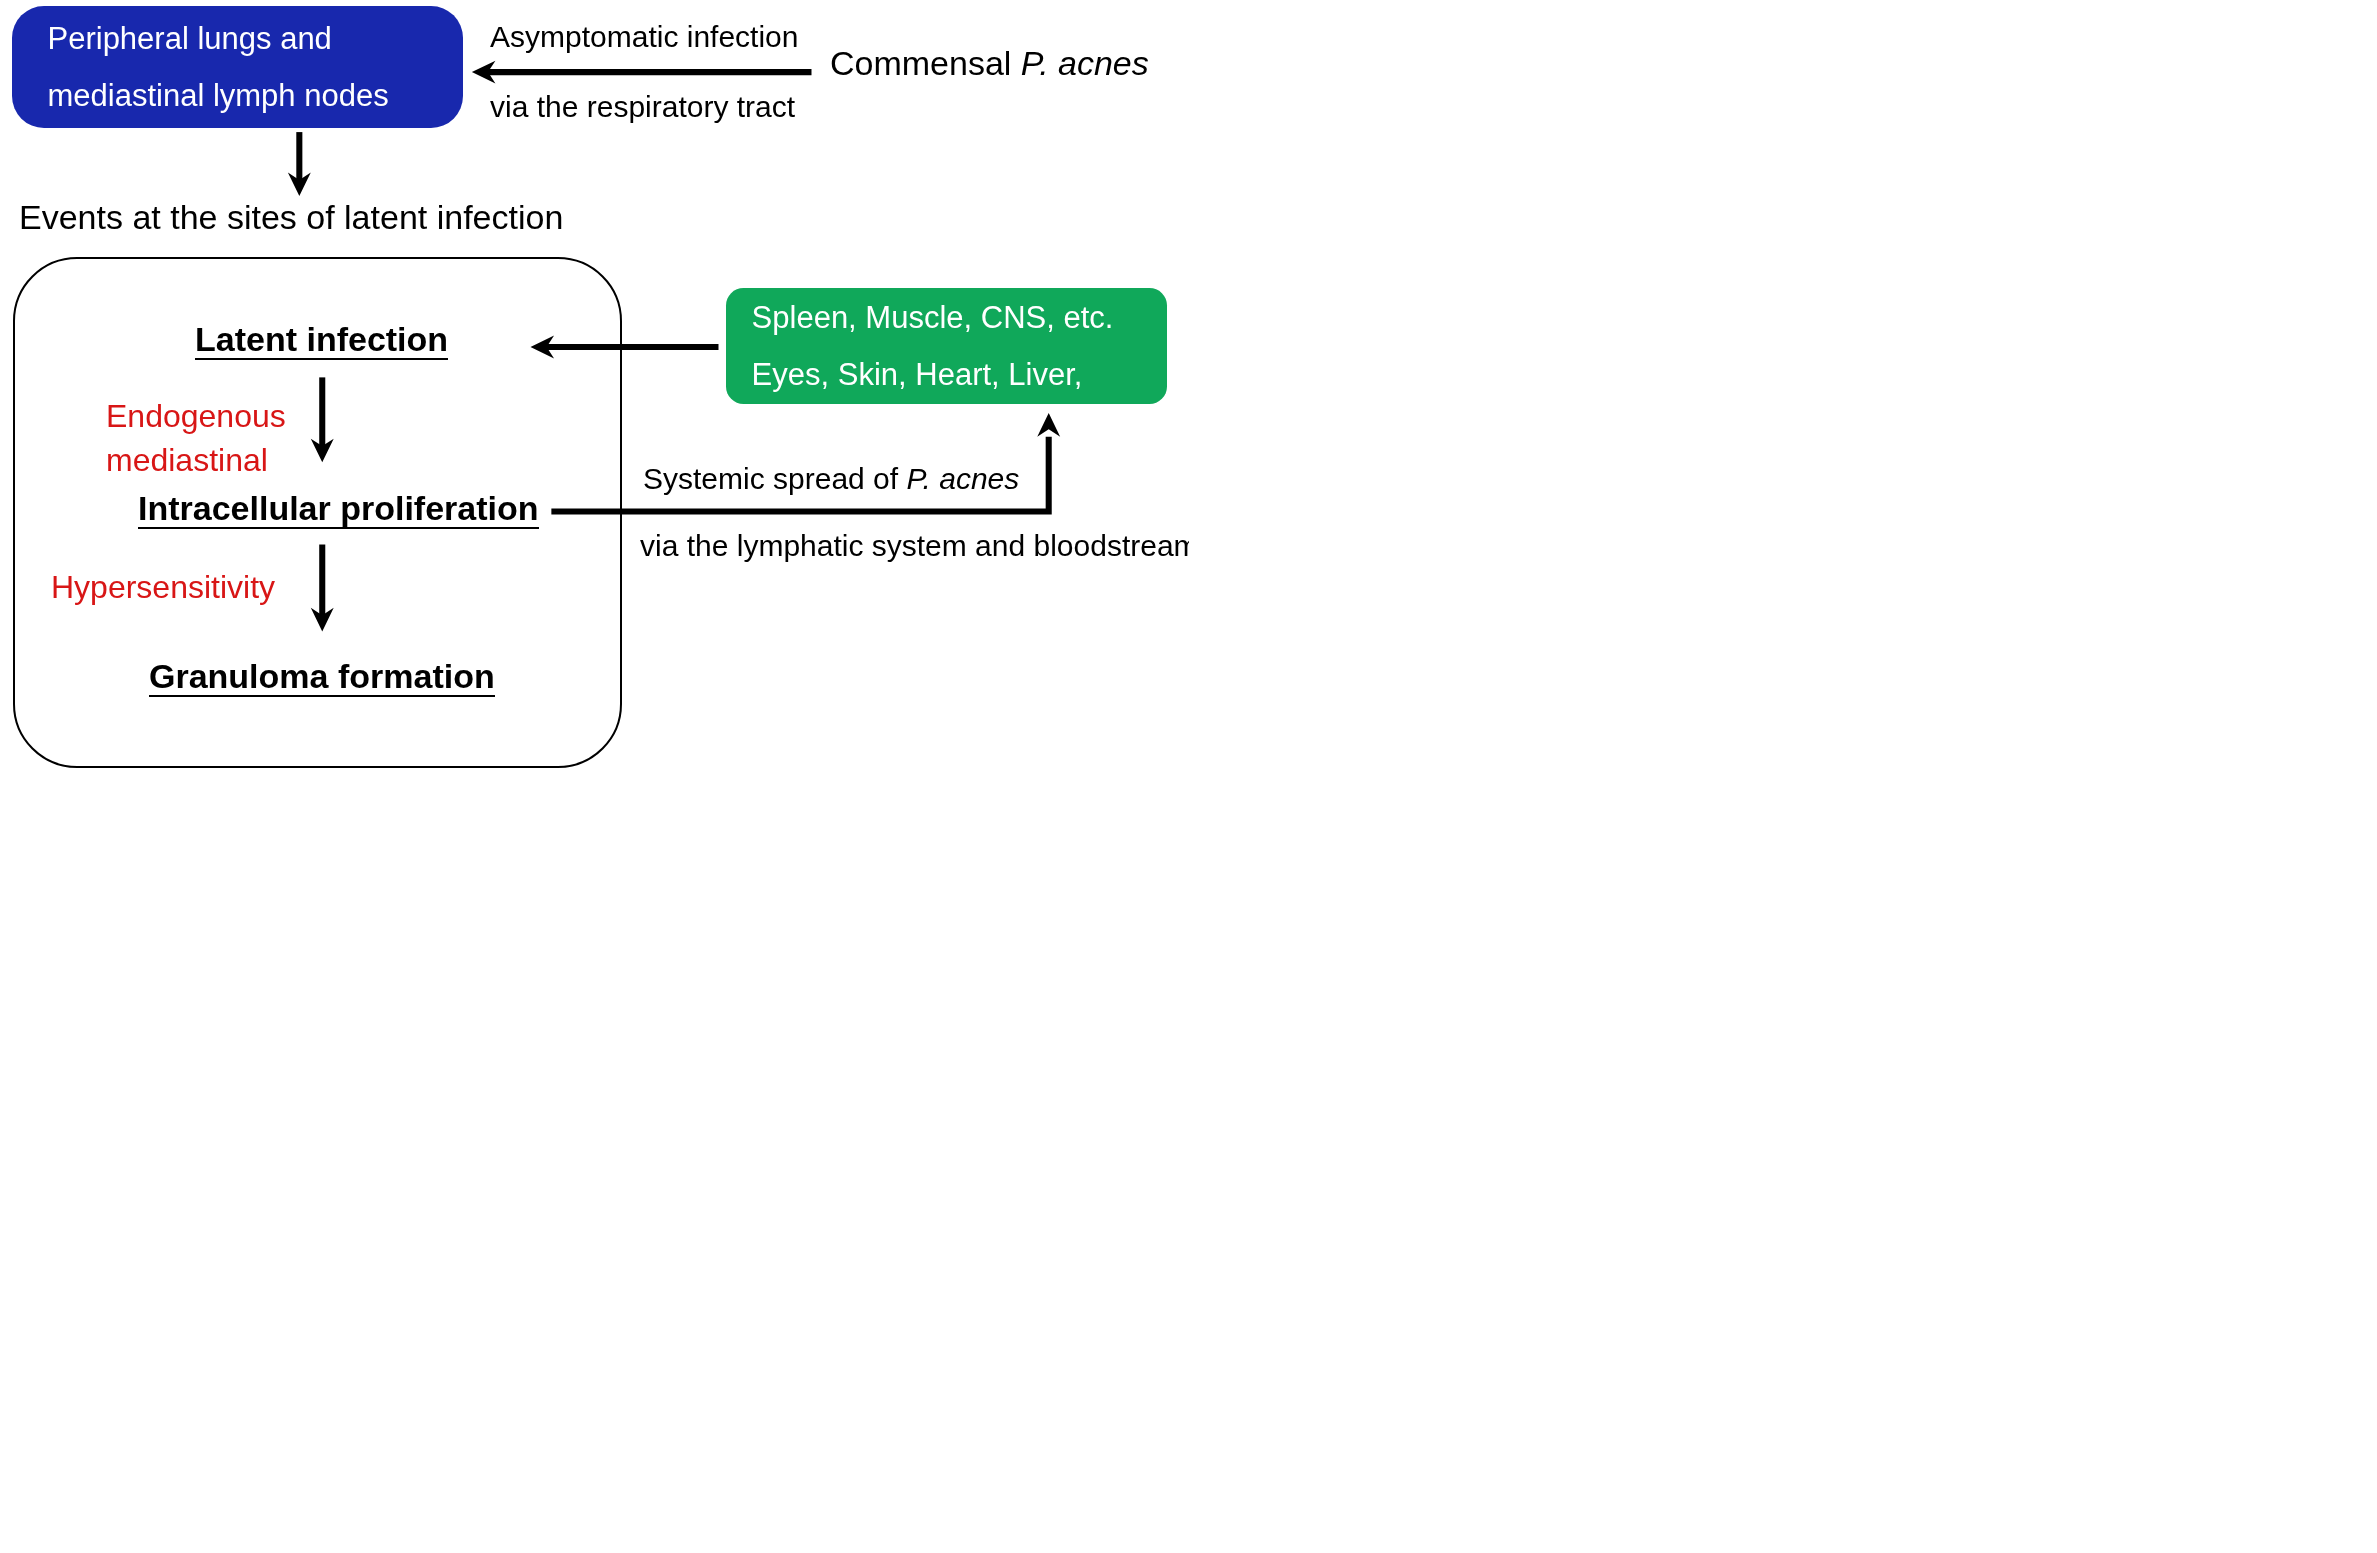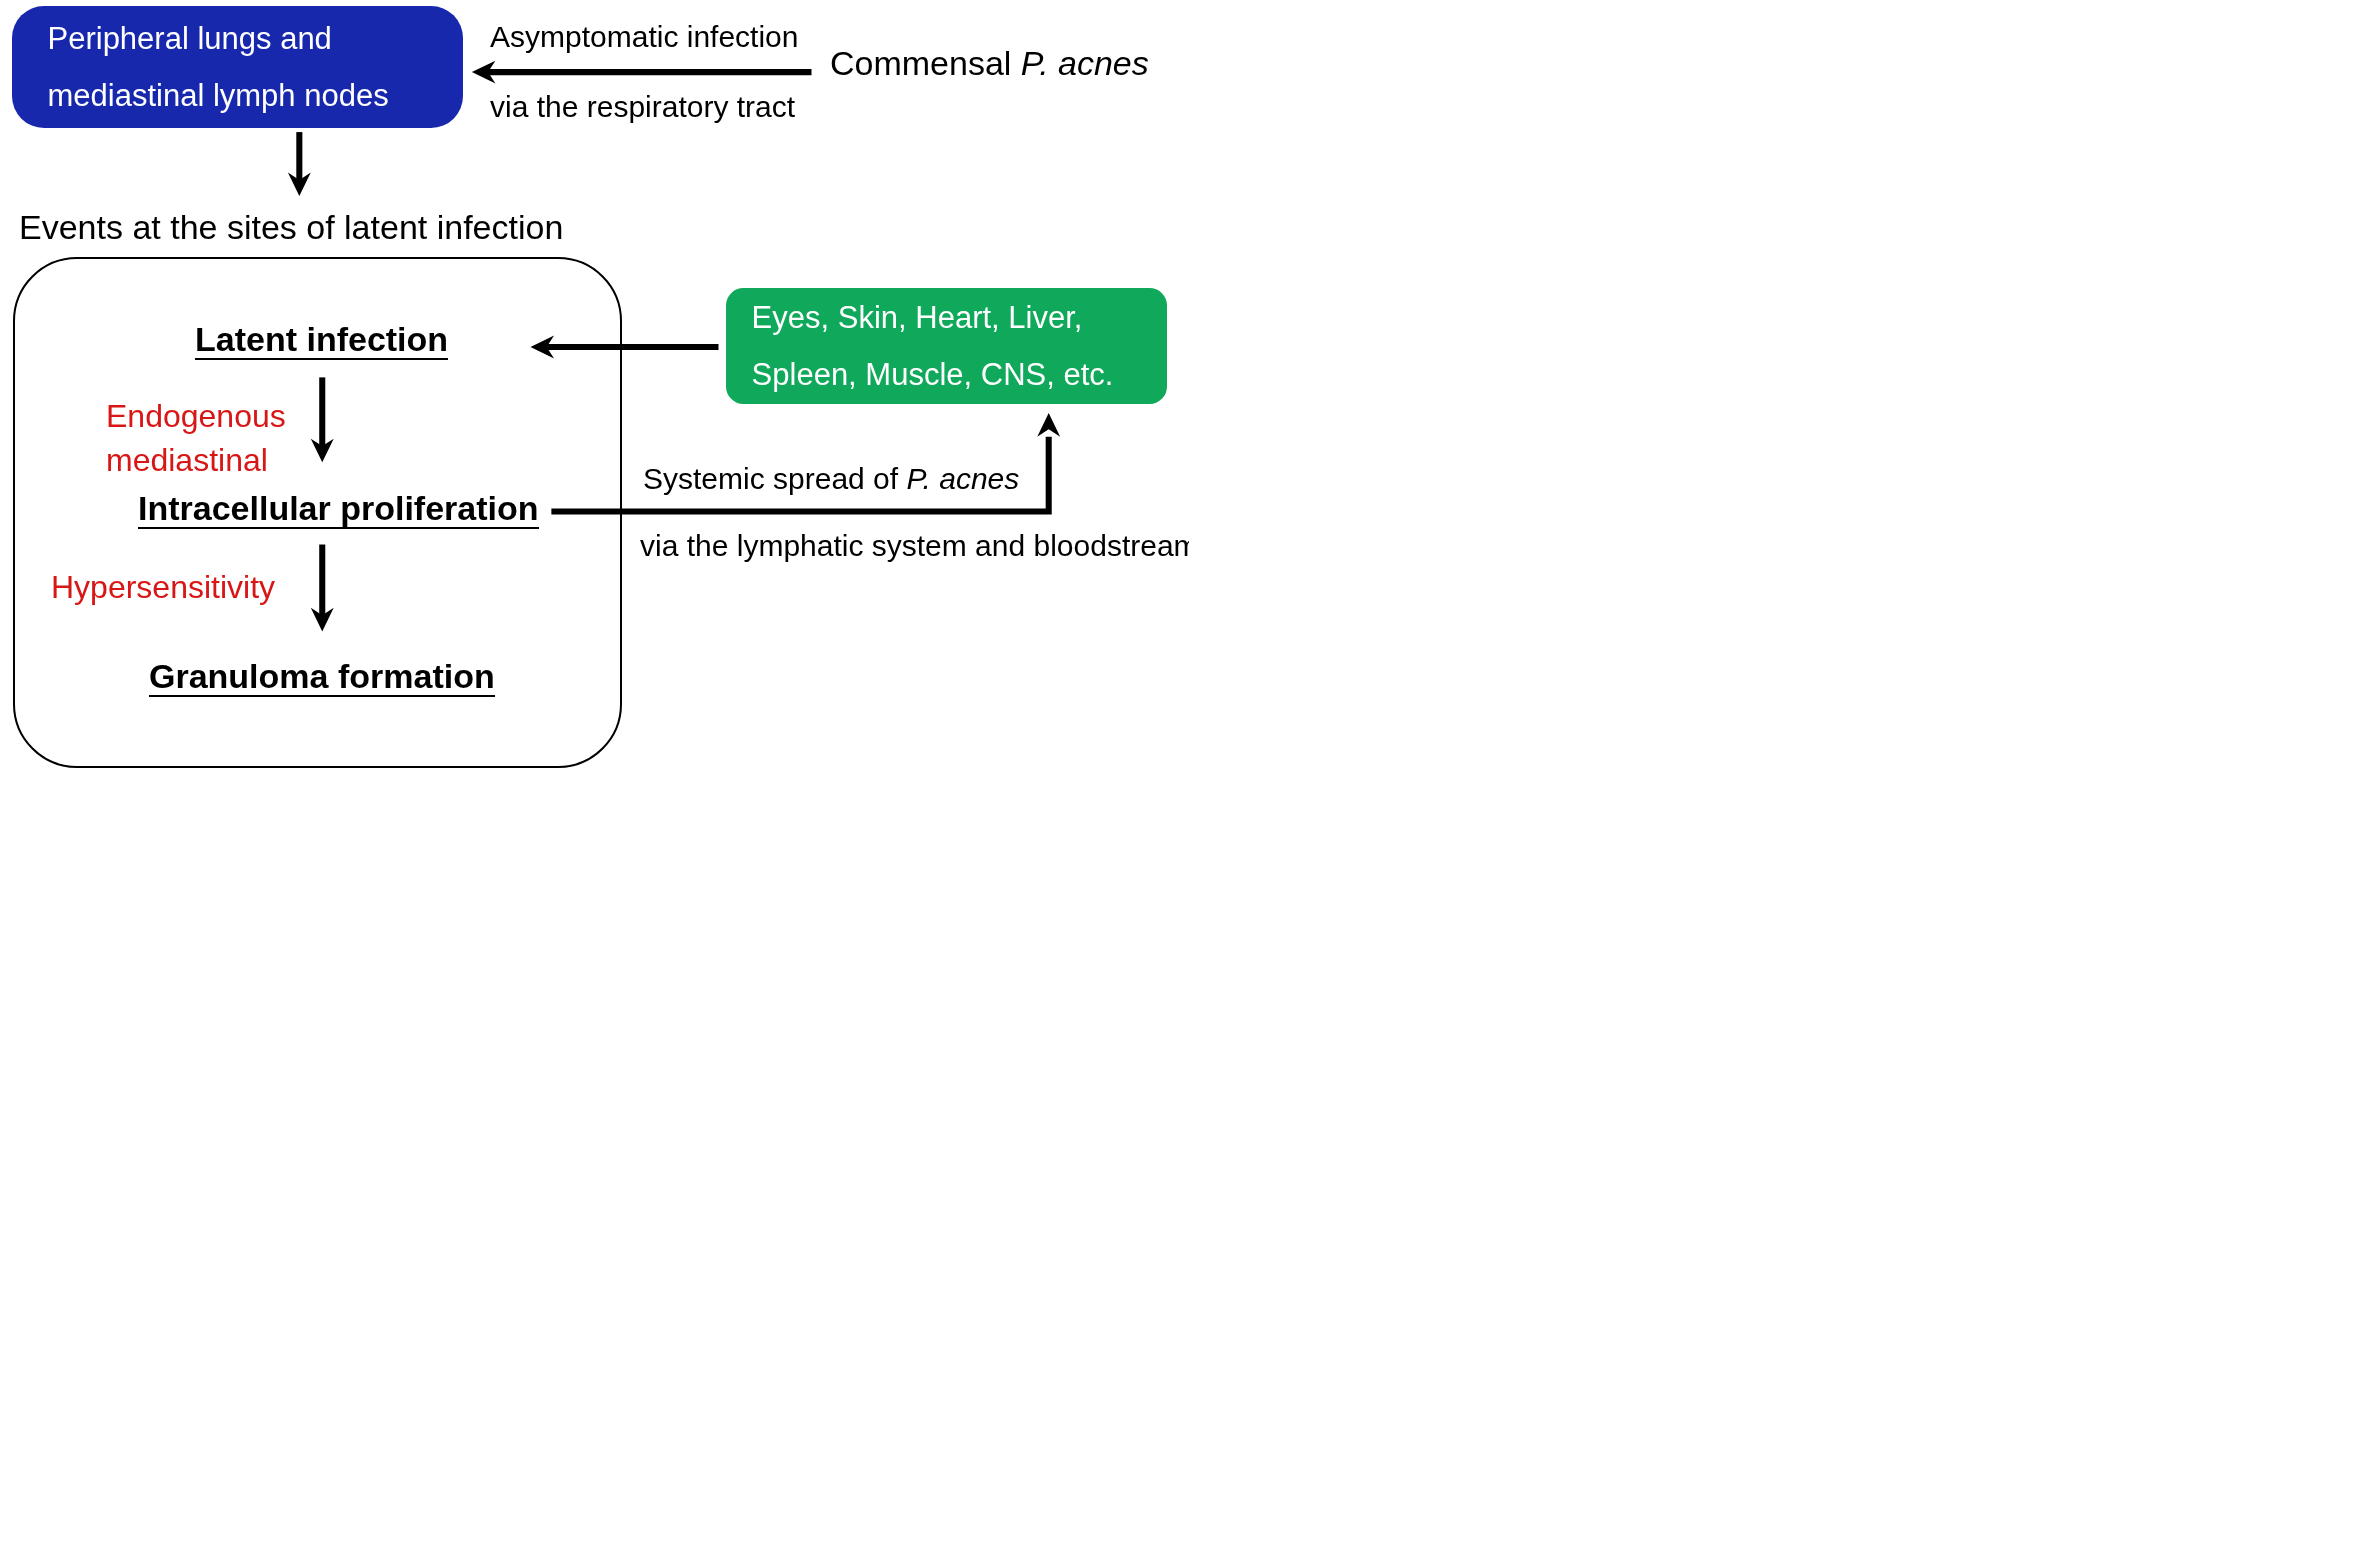--- a/index.html
+++ b/index.html
@@ -76,21 +76,21 @@
   <div class="box blue-box">
     <div class="bl">Peripheral lungs and</div>
     <div class="bl">mediastinal lymph nodes</div>
   </div>
 
   <div class="lbl fs44" style="left:490px;top:20px">Asymptomatic infection</div>
   <div class="lbl fs44" style="left:490px;top:90px">via the respiratory tract</div>
 
   <div class="lbl fs51" style="left:830px;top:44px"><span>Commensal </span><i>P. acnes</i></div>
 
-  <div class="lbl fs50" style="left:19px;top:208px">Events at the sites of latent infection</div>
+  <div class="lbl fs50" style="left:19px;top:198px">Events at the sites of latent infection</div>
 
   <div class="site-container"></div>
 
   <div class="lbl fs50" style="left:195px;top:320px">
     <span class="ul">Latent infection</span>
   </div>
 
   <div class="lbl fs47 red two-line" style="left:106px;top:394px">
     <div>Endogenous</div>
     <div>mediastinal</div>
@@ -100,22 +100,22 @@
     <span class="ul">Intracellular proliferation</span>
   </div>
 
   <div class="lbl fs47 red" style="left:51px;top:570px">Hypersensitivity</div>
 
   <div class="lbl fs50" style="left:149px;top:657px">
     <span class="ul">Granuloma formation</span>
   </div>
 
   <div class="box green-box">
+    <div class="bl">Spleen, Muscle, CNS, etc.</div>
     <div class="bl">Eyes, Skin, Heart, Liver,</div>
-    <div class="bl">Spleen, Muscle, CNS, etc.</div>
   </div>
 
   <div class="lbl fs44" style="left:643px;top:462px"><span>Systemic spread of </span><i>P. acnes</i></div>
 
   <div class="lbl fs44" style="left:640px;top:529px">via the lymphatic system and bloodstream</div>
 
 </div>
 
 
 </body></html>

